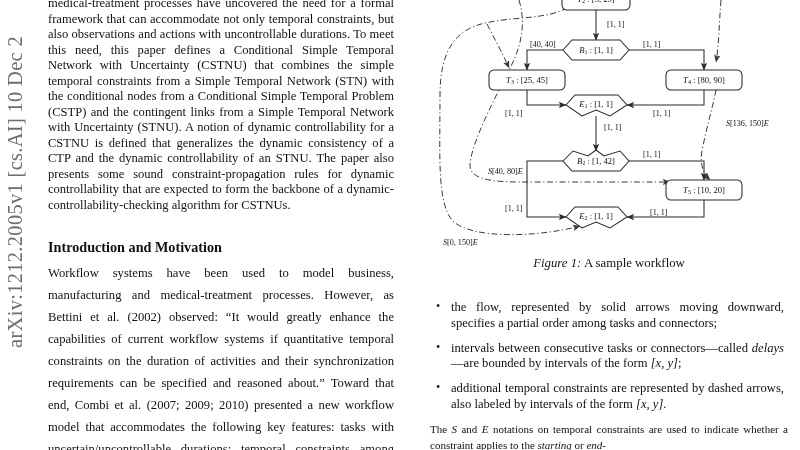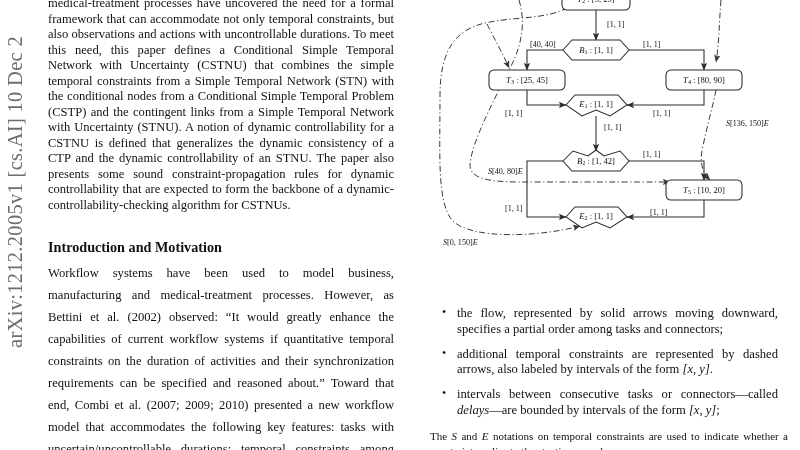--- a/index.html
+++ b/index.html
@@ -86,21 +86,21 @@
   #fig-caption .fig-num { font-style: italic; }
 
   #right-text {
     position: absolute;
     left: 0;
     top: 296px;
     width: 358px;
   }
   ul.bullets {
     list-style: none;
-    margin: 10px;
+    margin: 4px;
     padding: 0;
   }
   ul.bullets li {
     position: relative;
     padding-left: 17px;
     margin-bottom: 9.5px;
     font-size: 12.6px;
     line-height: 15.6px;
     text-align: justify;
     text-align-last: left;
@@ -295,25 +295,28 @@
           <tspan font-style="italic">S</tspan><tspan>[136, 150]</tspan><tspan font-style="italic">E</tspan>
         </text>
         <text class="slabel" x="488" y="168">
           <tspan font-style="italic">S</tspan><tspan>[40, 80]</tspan><tspan font-style="italic">E</tspan>
         </text>
         <text class="slabel" x="443" y="239">
           <tspan font-style="italic">S</tspan><tspan>[0, 150]</tspan><tspan font-style="italic">E</tspan>
         </text>
       </svg>
 
+      <div id="fig-caption">
+        <span class="fig-num">Figure 1:</span><span> A sample workflow</span>
+      </div>
     </div>
 
     <div id="right-text">
       <ul class="bullets">
         <li><span>the flow, represented by solid arrows moving downward, specifies a partial order among tasks and connectors;</span></li>
+        <li><span>intervals between consecutive tasks or connectors—called </span><span class="it">delays</span><span>—are bounded by intervals of the form </span><span class="mi">[x, y]</span><span>;</span></li>
         <li><span>additional temporal constraints are represented by dashed arrows, also labeled by intervals of the form </span><span class="mi">[x, y]</span><span>.</span></li>
-        <li><span>intervals between consecutive tasks or connectors—called </span><span class="it">delays</span><span>—are bounded by intervals of the form </span><span class="mi">[x, y]</span><span>;</span></li>
       </ul>
       <p id="right-tail"><span>The </span><span class="mi">S</span><span> and </span><span class="mi">E</span><span> notations on temporal constraints are used to indicate whether a constraint applies to the </span><span class="it">starting</span><span> or </span><span class="it">end-</span></p>
     </div>
 
   </div>
 </div>
 
 </body></html>

